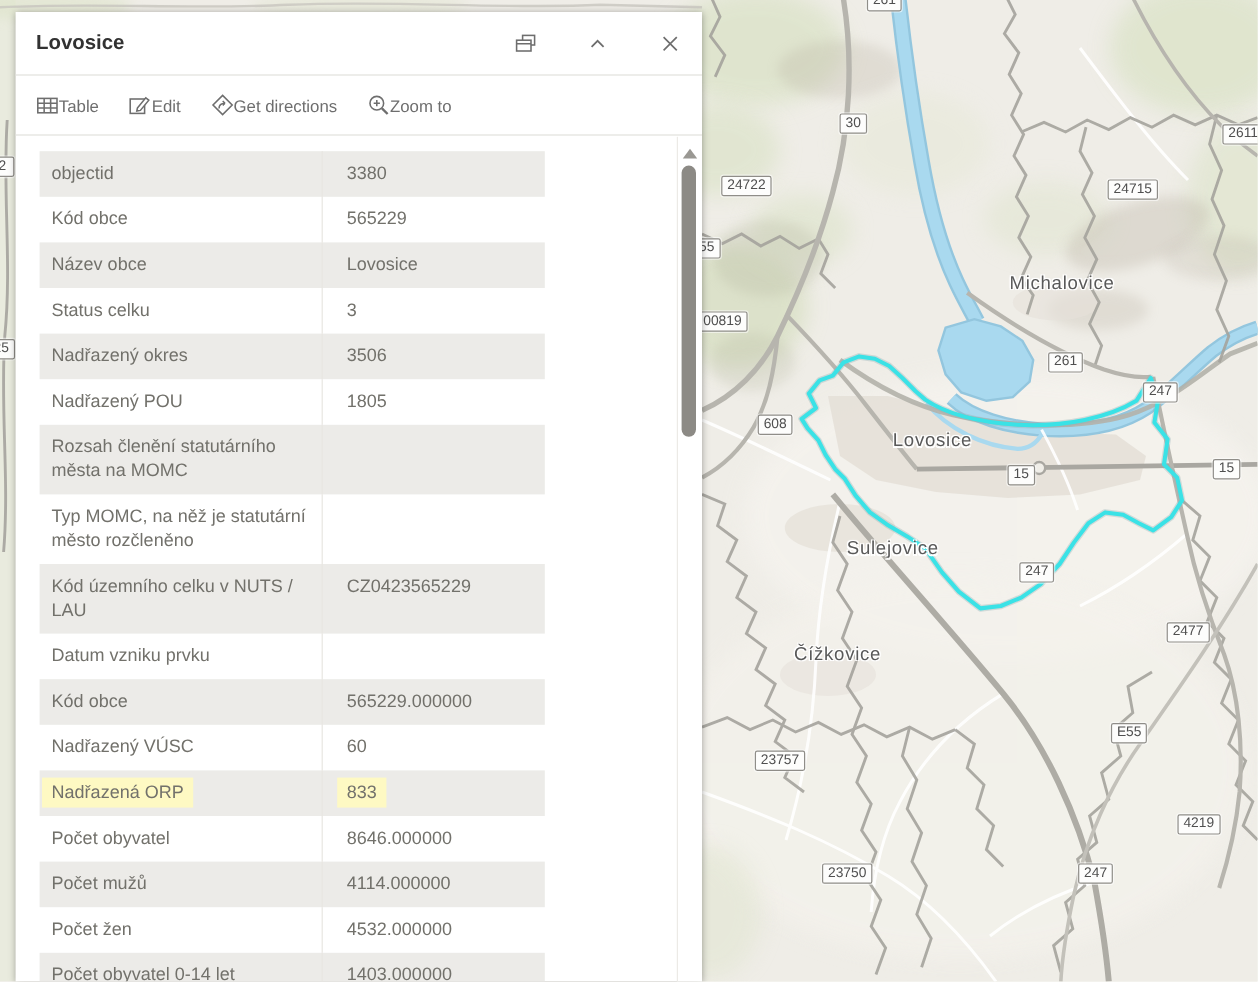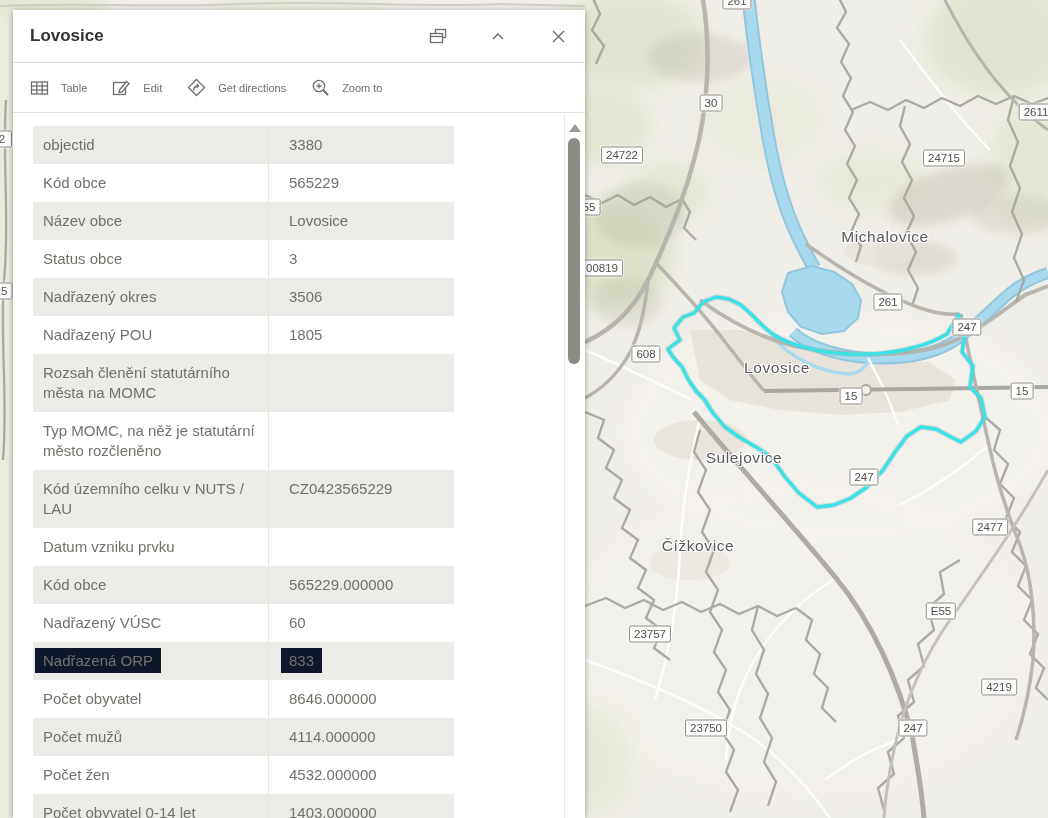--- a/index.html
+++ b/index.html
@@ -32,30 +32,30 @@
     height:53px;display:flex;align-items:center;
     border-bottom:1px solid #e2e1dd;padding:0 14px 0 17px;box-sizing:border-box;
   }
   .panel-title{font-size:17px;font-weight:bold;color:#323232;flex:1;}
   .hbtn{width:26px;height:26px;display:flex;align-items:center;justify-content:center;
     margin-left:34px;cursor:pointer;}
   .toolbar{
     height:50px;display:flex;align-items:center;gap:25px;
     border-bottom:1px solid #e2e1dd;padding:0 17px;box-sizing:border-box;
   }
-  .action{display:flex;align-items:center;gap:12px;color:#6e6e6e;font-size:11px;cursor:pointer;}
+  .action{display:flex;align-items:center;gap:0;color:#6e6e6e;font-size:14px;cursor:pointer;}
   .content{
     position:absolute;top:104px;left:0;right:20px;bottom:0;overflow:hidden;
     padding:12px 0 0 20px;box-sizing:border-box;
   }
   .row{display:flex;min-height:38px;width:421px;color:#72716b;font-size:15px;line-height:20px;}
   .row.shaded{background:#ecebe8;}
   .cell-label{width:235px;box-sizing:border-box;padding:9px 12px 9px 10px;}
   .cell-value{flex:1;box-sizing:border-box;padding:9px 10px 9px 20px;border-left:1px solid #e8e6e1;}
-  .hl{background:#0f172a;padding:4px 8px;margin:0 -8px;}
+  .hl{background:#fef9c3;padding:4px 8px;margin:0 -8px;}
   
   .scrollstrip{
     position:absolute;top:104px;right:0;bottom:0;width:20px;background:#fff;
     border-left:1px solid #eceae6;
   }
   .scroll-up{width:0;height:0;border-left:6px solid transparent;border-right:6px solid transparent;
     border-bottom:8px solid #9a9893;margin:10px auto 6px;cursor:pointer;}
   .scroll-thumb{position:absolute;left:3px;top:24px;width:12px;height:226px;background:#8c8a85;
     border-radius:7px;cursor:pointer;}
   .icon{display:inline-flex;}
@@ -307,21 +307,21 @@
         <div class="cell-label"><span>Kód obce</span></div>
         <div class="cell-value"><span>565229</span></div>
       </div>
 
       <div class="row shaded">
         <div class="cell-label"><span>Název obce</span></div>
         <div class="cell-value"><span>Lovosice</span></div>
       </div>
 
       <div class="row">
-        <div class="cell-label"><span>Status obce</span></div>
+        <div class="cell-label"><span>Status celku</span></div>
         <div class="cell-value"><span>3</span></div>
       </div>
 
       <div class="row shaded">
         <div class="cell-label"><span>Nadřazený okres</span></div>
         <div class="cell-value"><span>3506</span></div>
       </div>
 
       <div class="row">
         <div class="cell-label"><span>Nadřazený POU</span></div>

